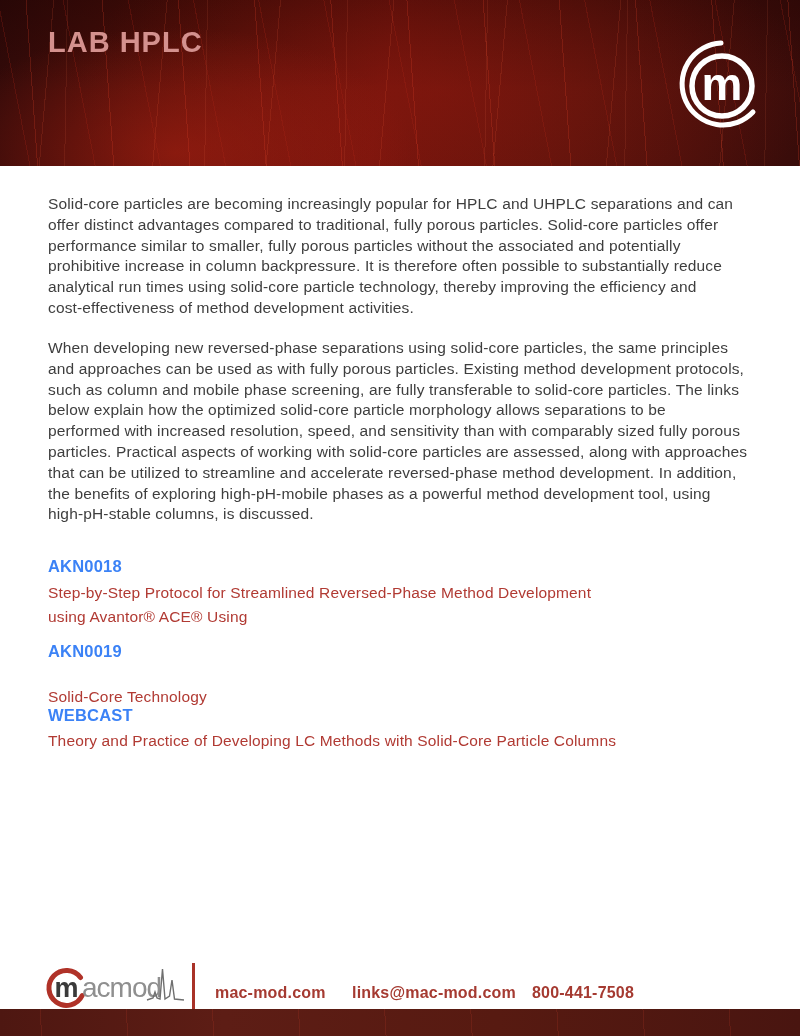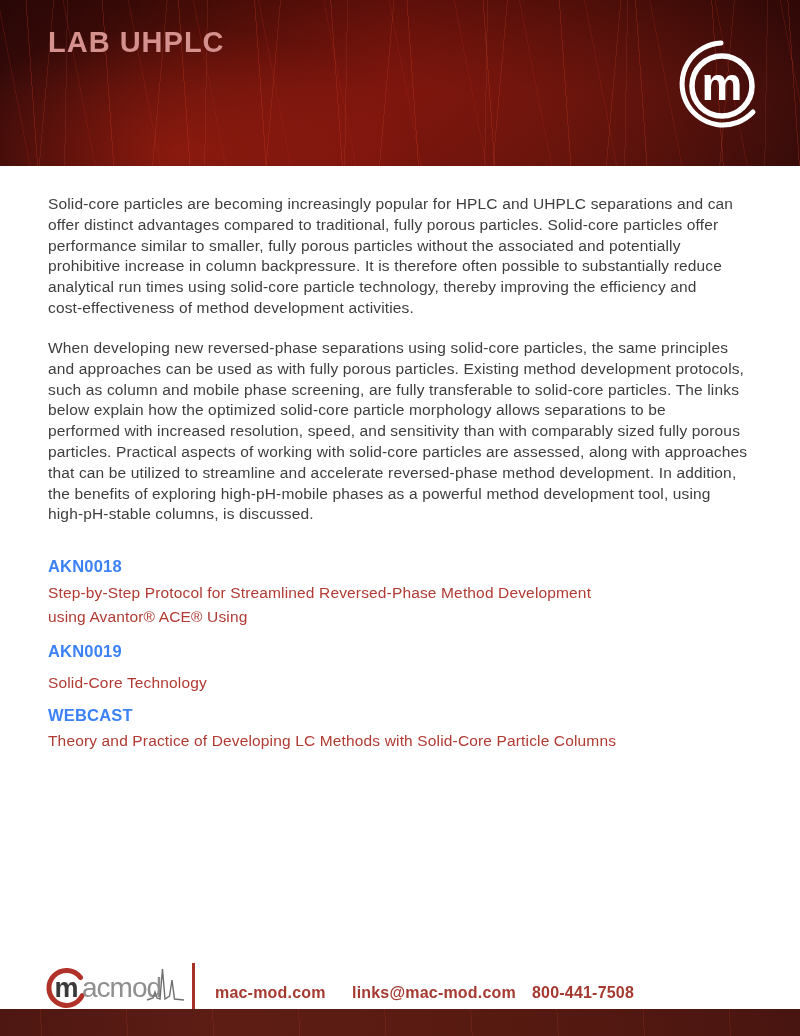--- a/index.html
+++ b/index.html
@@ -51,21 +51,21 @@
   .res-code {
     position:absolute; left:48px;
     font-size:16.5px; font-weight:700; color:#3b82f6; letter-spacing:.2px;
   }
   .res-link {
     position:absolute; left:48px;
     font-size:15.5px; line-height:23.5px; letter-spacing:.15px;
     color:#b13a33; white-space:pre-line; cursor:pointer; text-decoration:none;
   }
   .code-1 { top:557px; }  .link-1 { top:581px; }
-  .code-2 { top:642px; }  .link-2 { top:671px;text-align:right; }
+  .code-2 { top:642px; }  .link-2 { top:685px;text-align:right; }
   .code-3 { top:706px; }  .link-3 { top:729px; }
 
   
   .footer-logo { position:absolute; left:44px; top:961px; width:150px; height:54px; }
   .footer-divider {
     position:absolute; left:192px; top:963px; width:3px; height:46px;
     background:#a93228;
   }
   .footer-link {
     position:absolute; top:984px;
@@ -82,21 +82,21 @@
       repeating-linear-gradient(87deg, rgba(0,0,0,0) 0 41px, rgba(200,60,40,0.18) 41px 42px, rgba(0,0,0,0) 42px 86px),
       linear-gradient(90deg, #4e1711 0%, #5d1d15 28%, #571a11 62%, #491510 100%);
   }
 </style>
 </head>
 <body>
 
 <div class="page">
 
   <div class="banner">
-    <div class="banner-eyebrow">LAB UHPLC</div>
+    <div class="banner-eyebrow">LAB HPLC</div>
     <svg class="banner-logo" viewBox="0 0 100 104" aria-hidden="true">
       <path d="M 53 7 A 41 41 0 1 0 85 76" fill="none" stroke="#ffffff" stroke-width="5" stroke-linecap="round"></path>
       <circle cx="54" cy="50" r="30" fill="none" stroke="#ffffff" stroke-width="5.5"></circle>
       <text x="54" y="64" text-anchor="middle" font-family="Liberation Sans, sans-serif" font-size="46" font-weight="700" fill="#ffffff">m</text>
     </svg>
   </div>
 
   <div class="para para-1">Solid-core particles are becoming increasingly popular for HPLC and UHPLC separations and can
 offer distinct advantages compared to traditional, fully porous particles. Solid-core particles offer
 performance similar to smaller, fully porous particles without the associated and potentially

